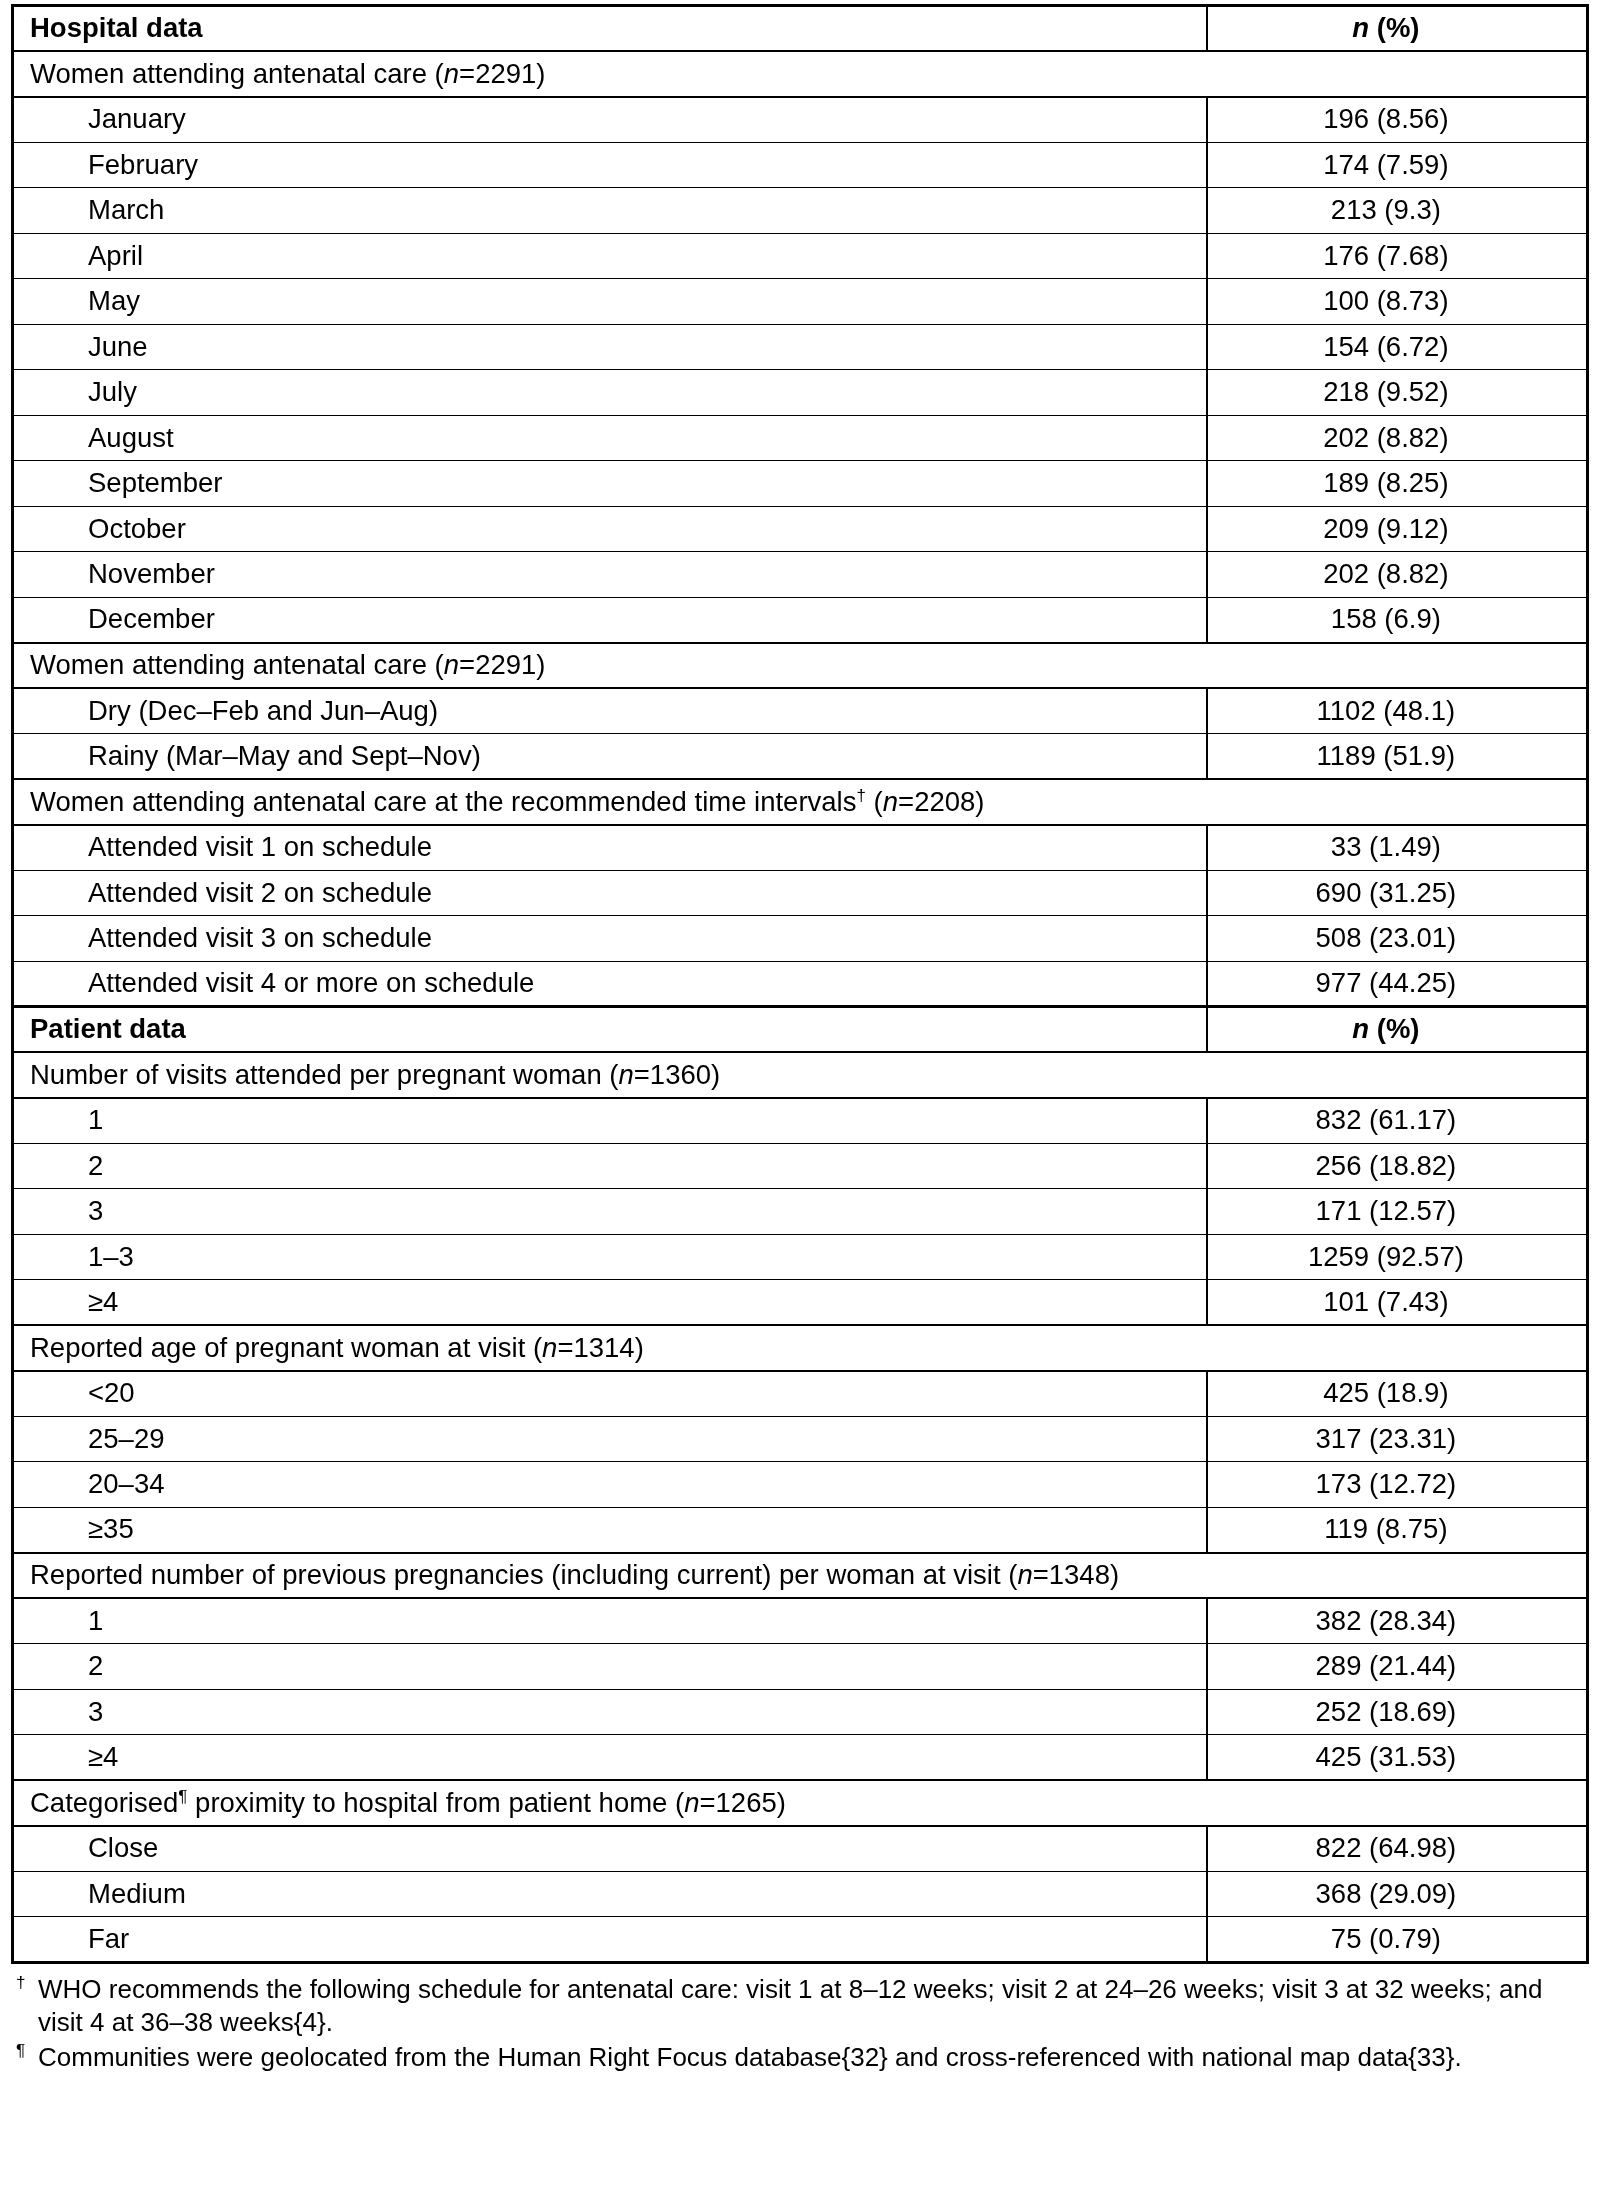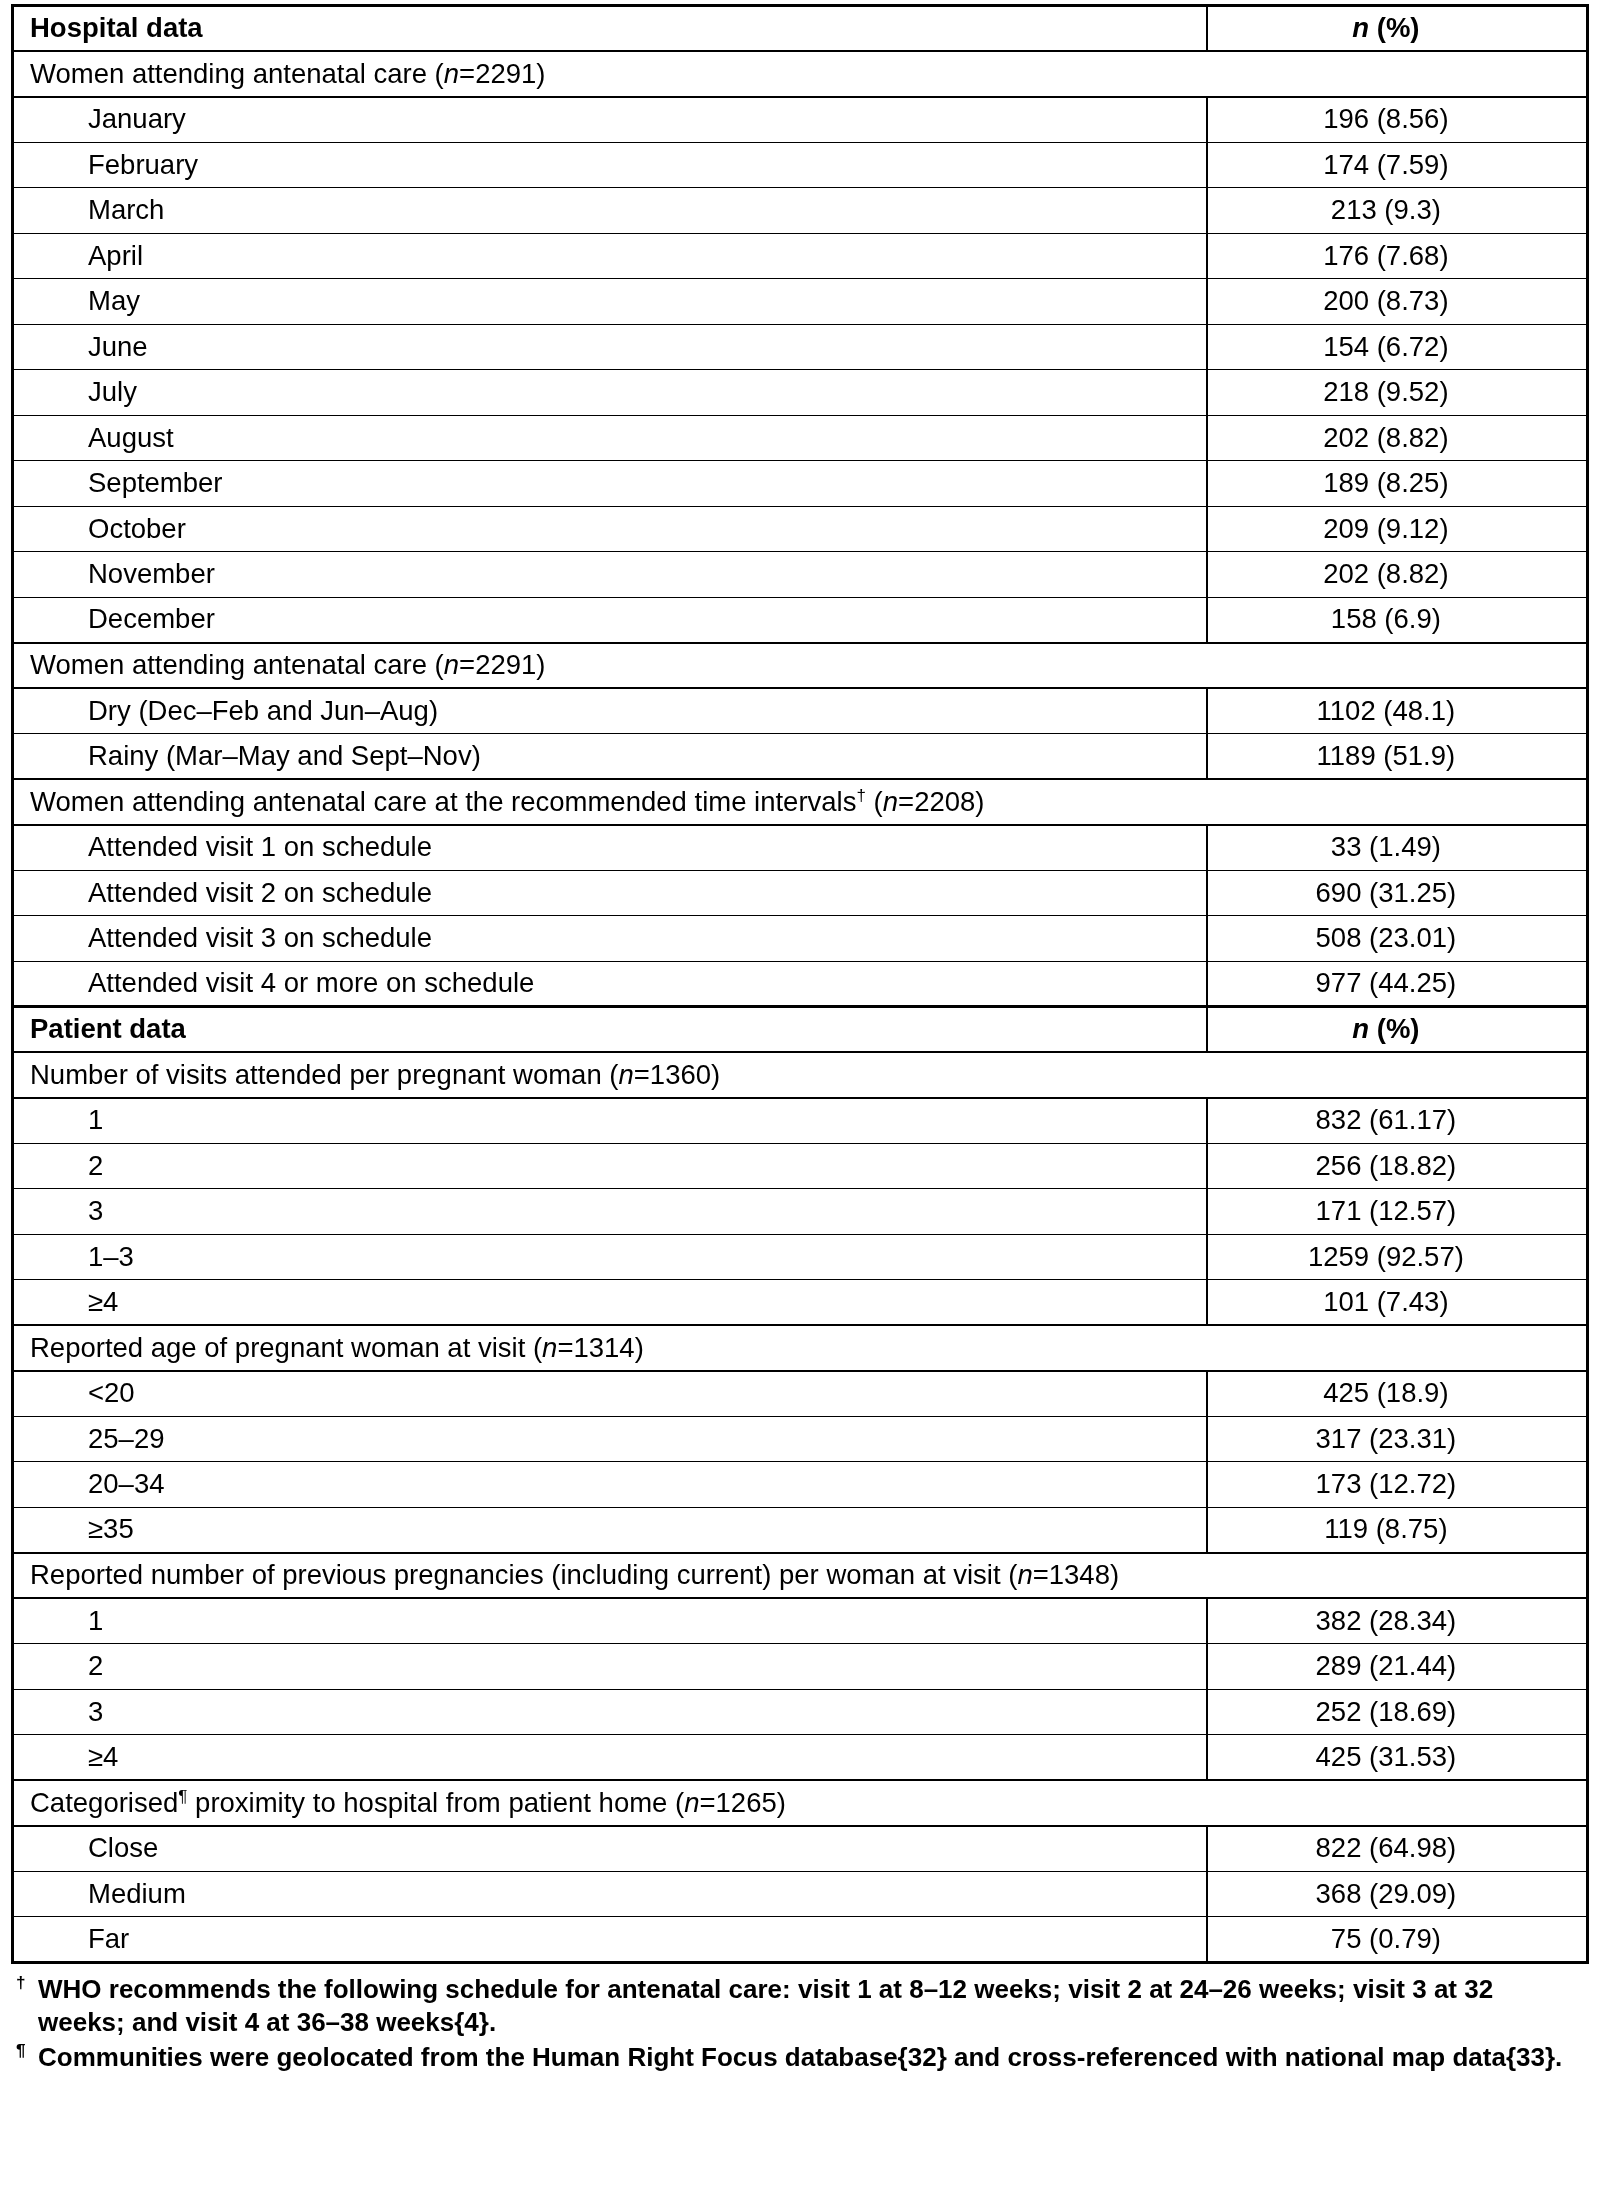--- a/index.html
+++ b/index.html
@@ -86,21 +86,20 @@
   sup.fn {
     font-size: 0.62em;
     vertical-align: super;
     line-height: 0;
   }
   .footnotes {
     margin: 9px 0 0 16px;
     width: 1560px;
     font-size: 26px;
     line-height: 1.30;
-    font-weight: bold;
   }
   .footnotes p {
     margin: 0 0 1px 0;
     text-indent: 0;
     padding-left: 22px;
   }
   .footnotes p .marker {
     display: inline-block;
     width: 22px;
     margin-left: -22px;
@@ -138,21 +137,21 @@
         <tr class="data">
           <td class="label"><span class="indent">March</span></td>
           <td class="value">213 (9.3)</td>
         </tr>
         <tr class="data">
           <td class="label"><span class="indent">April</span></td>
           <td class="value">176 (7.68)</td>
         </tr>
         <tr class="data">
           <td class="label"><span class="indent">May</span></td>
-          <td class="value">200 (8.73)</td>
+          <td class="value">100 (8.73)</td>
         </tr>
         <tr class="data">
           <td class="label"><span class="indent">June</span></td>
           <td class="value">154 (6.72)</td>
         </tr>
         <tr class="data">
           <td class="label"><span class="indent">July</span></td>
           <td class="value">218 (9.52)</td>
         </tr>
         <tr class="data">

